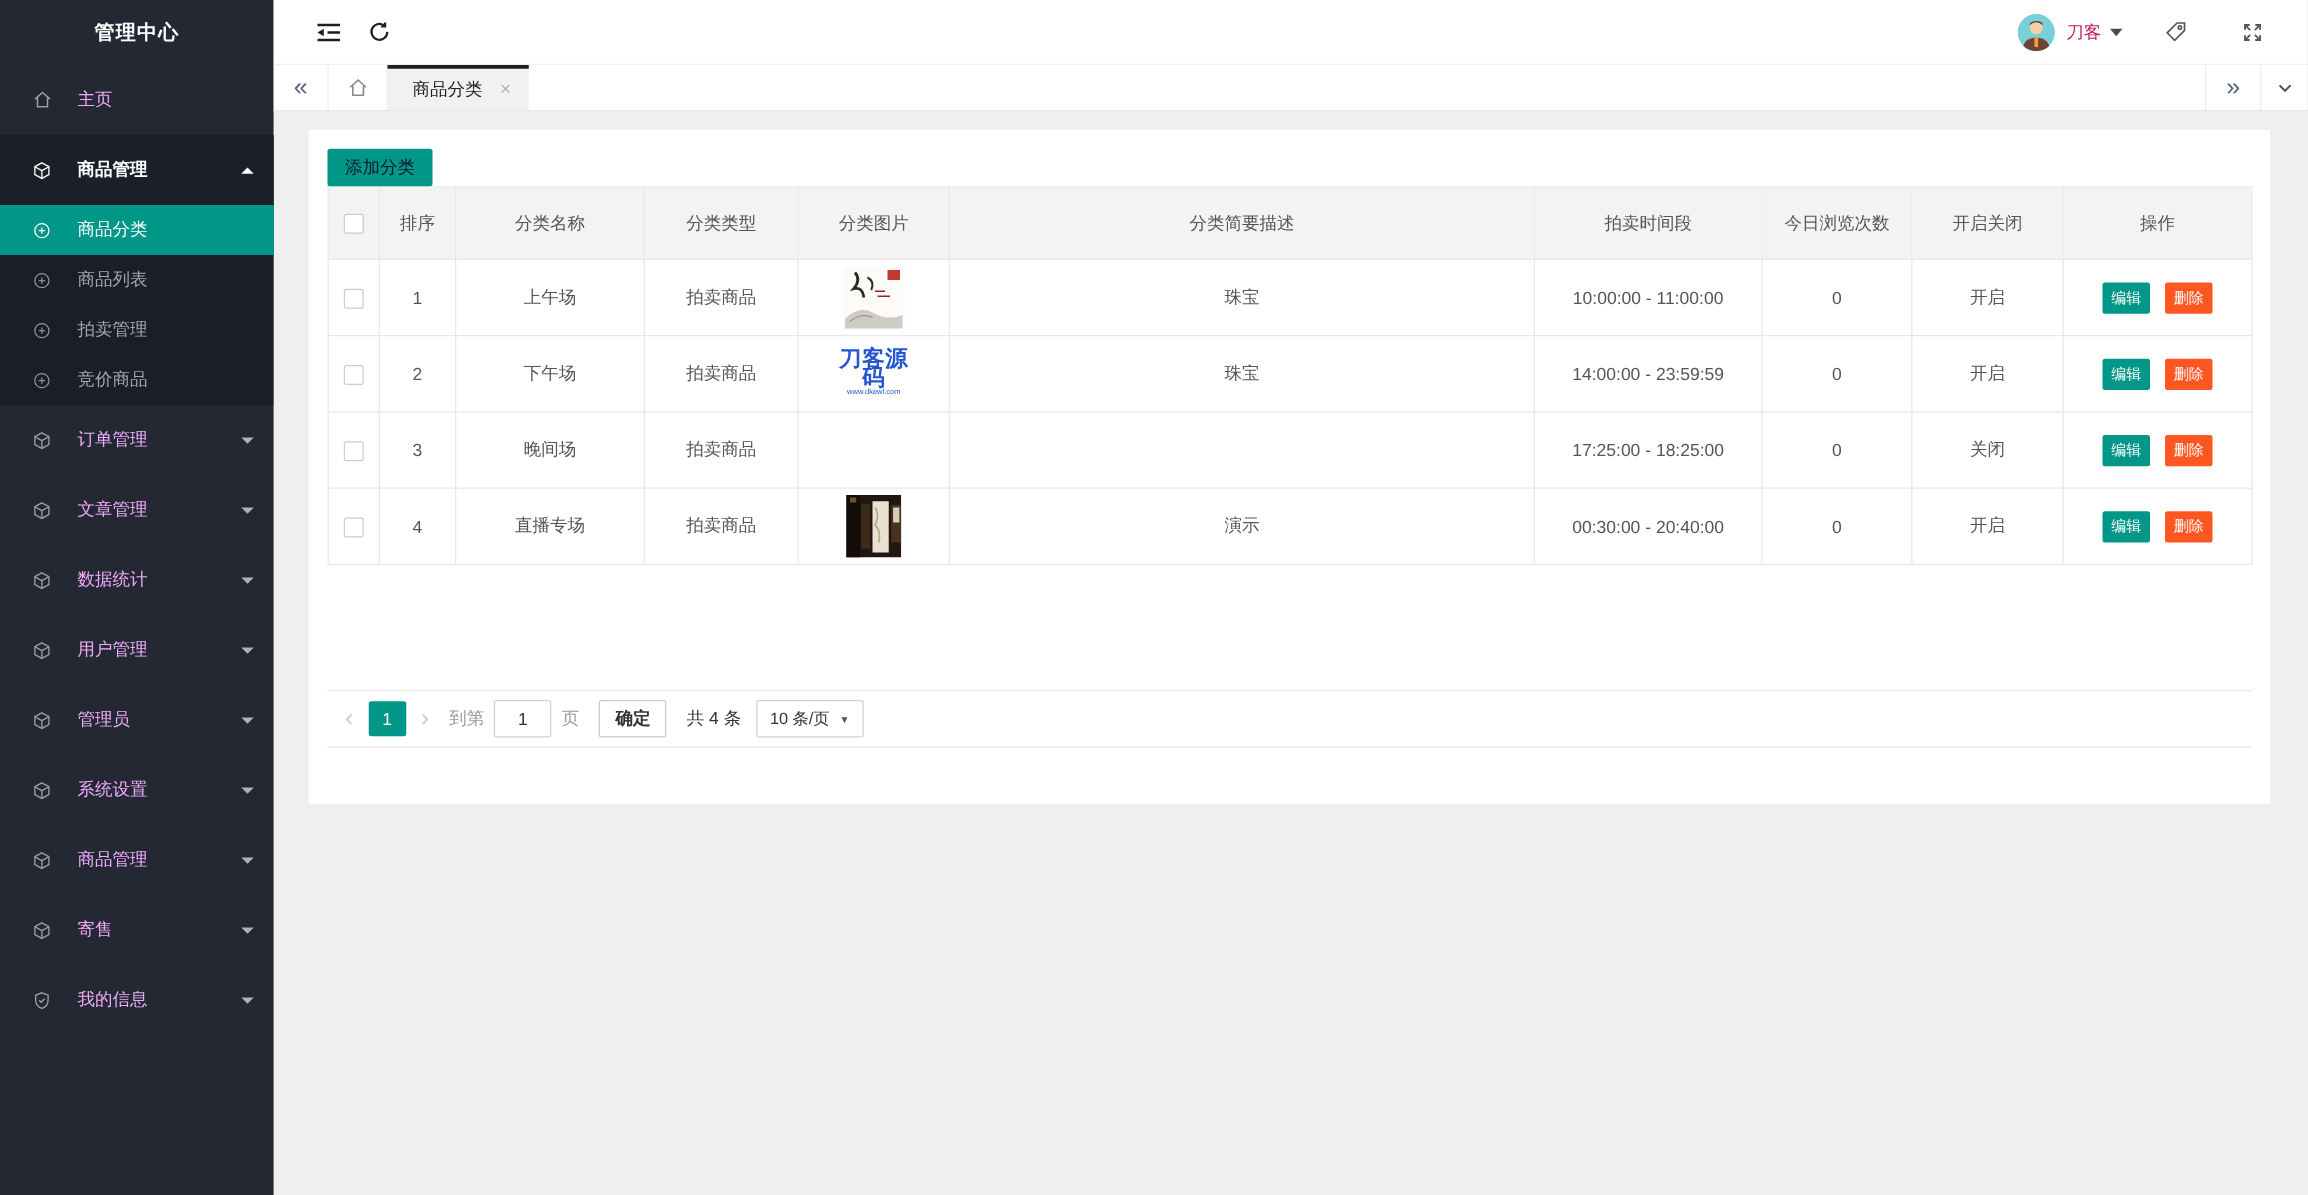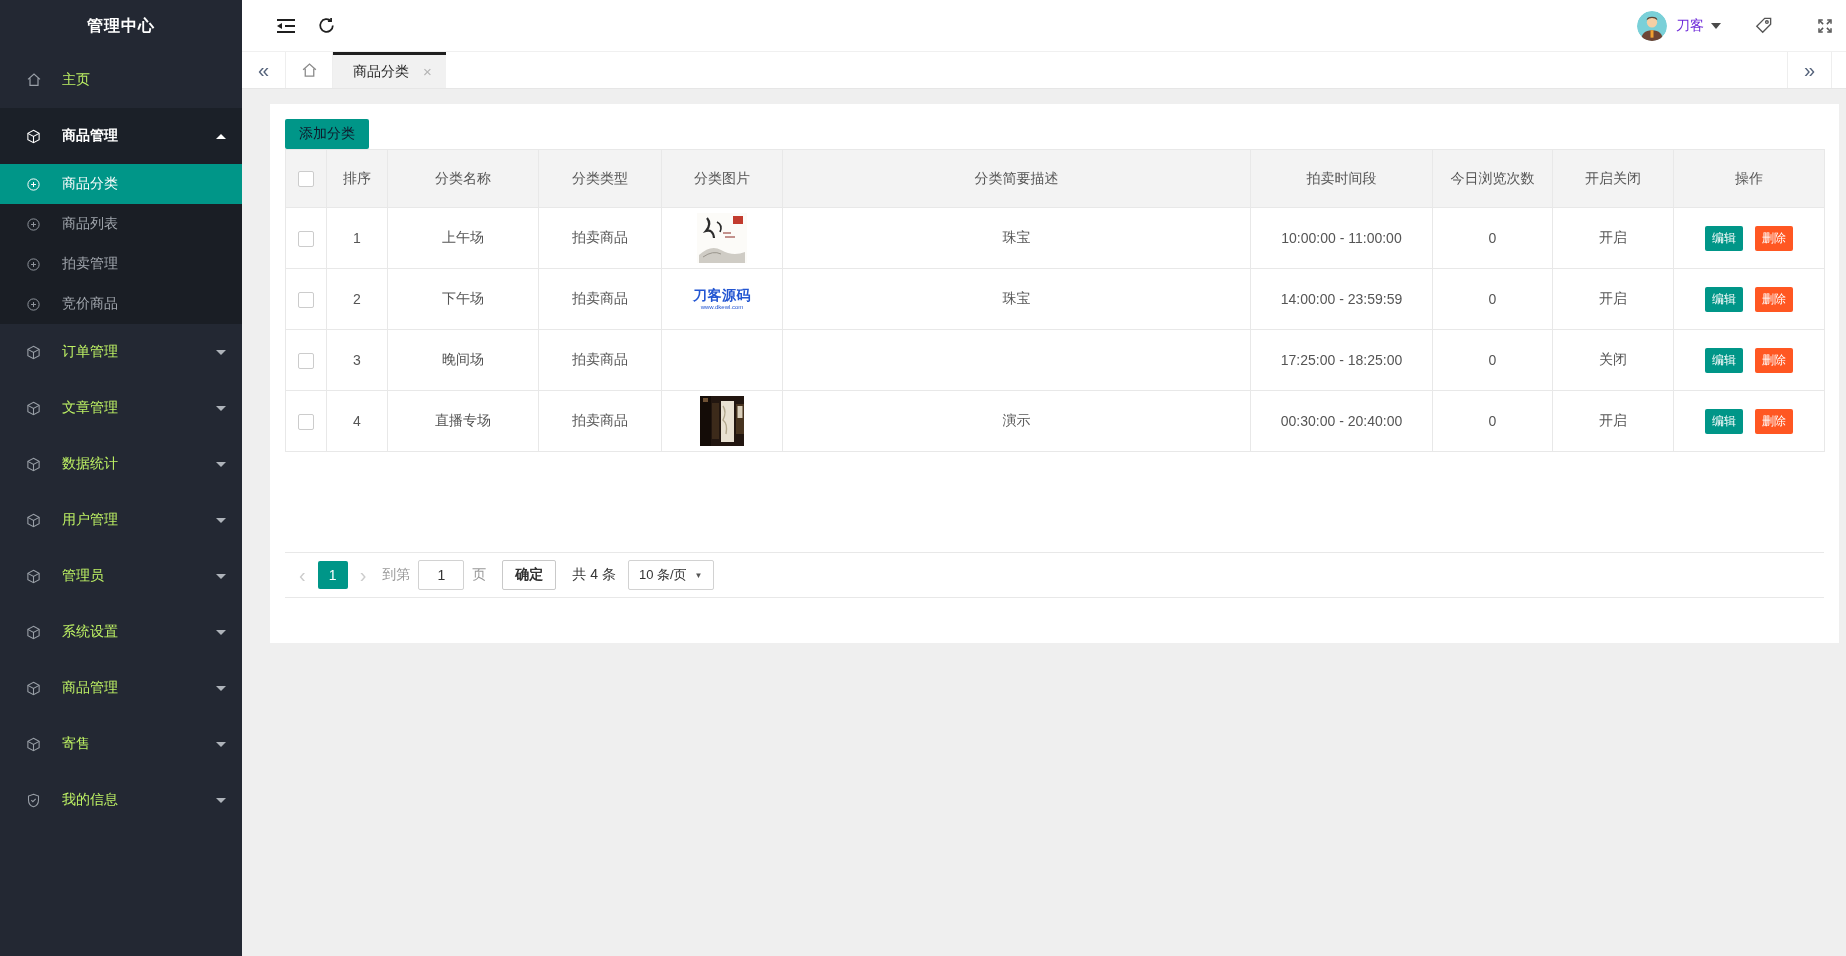--- a/index.html
+++ b/index.html
@@ -1,25 +1,25 @@
 <!DOCTYPE html>
 <html><head>
 <meta charset="utf-8">
 <style>
   * { margin:0; padding:0; box-sizing:border-box; }
   html,body { width:1846px; height:956px; overflow:hidden; background:#efefef;
     font-family:"Liberation Sans","DejaVu Sans",sans-serif; }
   .root { display:flex; width:1846px; height:956px; }
 
   
-  .sidebar { width:242px; height:956px; background:#232833; flex-shrink:0; }
+  .sidebar { width:219px; height:956px; background:#232833; flex-shrink:0; }
   .side-title { height:52px; display:flex; align-items:center; justify-content:center;
     color:#ffffff; font-size:16px; font-weight:bold; letter-spacing:1px; }
   .s-item { position:relative; height:56px; display:flex; align-items:center;
-    padding-left:26px; color:#bef264; font-size:14px; cursor:pointer; }
+    padding-left:26px; color:#f0abfc; font-size:14px; cursor:pointer; }
   .s-item .s-ico { width:16px; height:16px; margin-right:20px; display:flex; align-items:center; color:#9aa0a8; }
   .s-item.bold { color:#ffffff; font-weight:bold; background:#1b2028; }
   .s-item.bold .s-ico { color:#ffffff; }
   .submenu { background:#1a1e25; }
   .s-sub { position:relative; height:40px; display:flex; align-items:center;
     padding-left:26px; color:#a2a7ae; font-size:14px; cursor:pointer; }
   .s-sub .s-ico { width:16px; height:16px; margin-right:20px; display:flex; align-items:center; color:#8d939b; }
   .s-sub.active { background:#009688; color:#ffffff; }
   .s-sub.active .s-ico { color:#ffffff; }
   .caret { position:absolute; right:16px; width:0; height:0;
@@ -29,21 +29,21 @@
 
   
   .main { flex:1; display:flex; flex-direction:column; background:#efefef; }
 
   .topbar { height:52px; background:#ffffff; display:flex; align-items:center;
     padding:0 24px; border-bottom:1px solid #f0f0f0; }
   .tb-ico { width:40px; height:40px; display:flex; align-items:center; justify-content:center;
     color:#1f1f1f; cursor:pointer; }
   .tb-right { margin-left:auto; display:flex; align-items:center; }
   .avatar { width:30px; height:30px; border-radius:50%; overflow:hidden; flex-shrink:0; }
-  .user-name { margin-left:9px; font-size:14px; color:#6d28d9; }
+  .user-name { margin-left:9px; font-size:14px; color:#be185d; }
   .user-caret { margin-left:7px; width:0; height:0; border-left:5px solid transparent;
     border-right:5px solid transparent; border-top:6px solid #4a4a4a; }
   .tb-right .tb-ico { margin-left:22px; color:#555; }
 
   
   .tabbar { height:37px; background:#ffffff; display:flex; align-items:stretch;
     border-bottom:1px solid #e6e6e6; }
   .tab-nav { width:44px; display:flex; align-items:center; justify-content:center;
     color:#54627a; font-size:20px; border-right:1px solid #eeeeee; cursor:pointer; line-height:1; }
   .tab-home { width:47px; display:flex; align-items:center; justify-content:center;
@@ -67,21 +67,21 @@
   table { width:1539px; border-collapse:collapse; table-layout:fixed; }
   th, td { border:1px solid #e8e8e8; text-align:center; vertical-align:middle;
     font-size:14px; overflow:hidden; }
   th { height:58px; background:#f3f3f3; color:#555; font-weight:normal; }
   td { height:61px; color:#555; background:#fff; }
   input[type=checkbox] { appearance:none; -webkit-appearance:none; width:16px; height:16px;
     border:1px solid #cccccc; border-radius:2px; background:#fff; vertical-align:middle; cursor:pointer; }
   .cell-img { display:flex; align-items:center; justify-content:center; }
   .logo-box { width:58px; height:50px; background:#fff; display:flex; flex-direction:column;
     align-items:center; justify-content:center; }
-  .logo-main { color:#2356d2; font-weight:bold; font-size:14px; line-height:15px; letter-spacing:0.5px; }
+  .logo-main { color:#2356d2; font-weight:bold; font-size:18px; line-height:15px; letter-spacing:0.5px; }
   .logo-sub { color:#2356d2; font-size:6px; line-height:8px; }
   .btn-edit { background:#009688; color:#ffffff; border:none; font-size:12px; padding:4px 7px;
     border-radius:2px; cursor:pointer; font-family:inherit; }
   .btn-del { background:#FF5722; color:#fff; border:none; font-size:12px; padding:4px 7px;
     border-radius:2px; cursor:pointer; margin-left:8px; font-family:inherit; }
 
   
   .page-bar { margin-top:100px; height:46px; border-top:1px solid #e8e8e8;
     border-bottom:1px solid #e8e8e8; display:flex; align-items:center; padding:0 6px; }
   .pg-prev, .pg-next { color:#cccccc; font-size:20px; padding:0 8px; line-height:1; cursor:default; }

